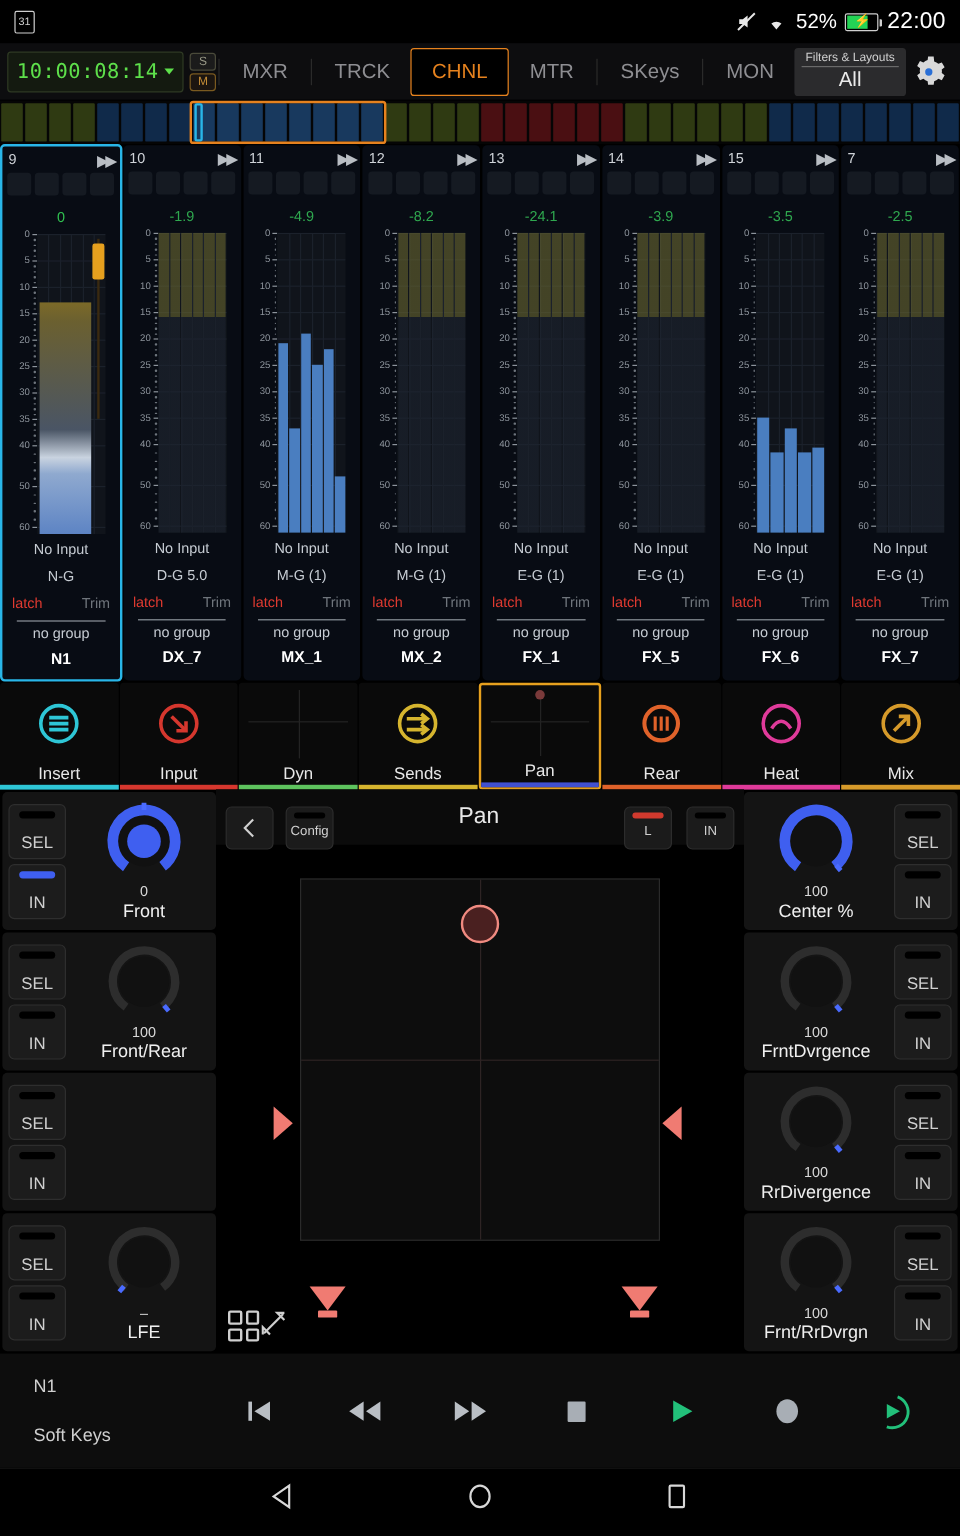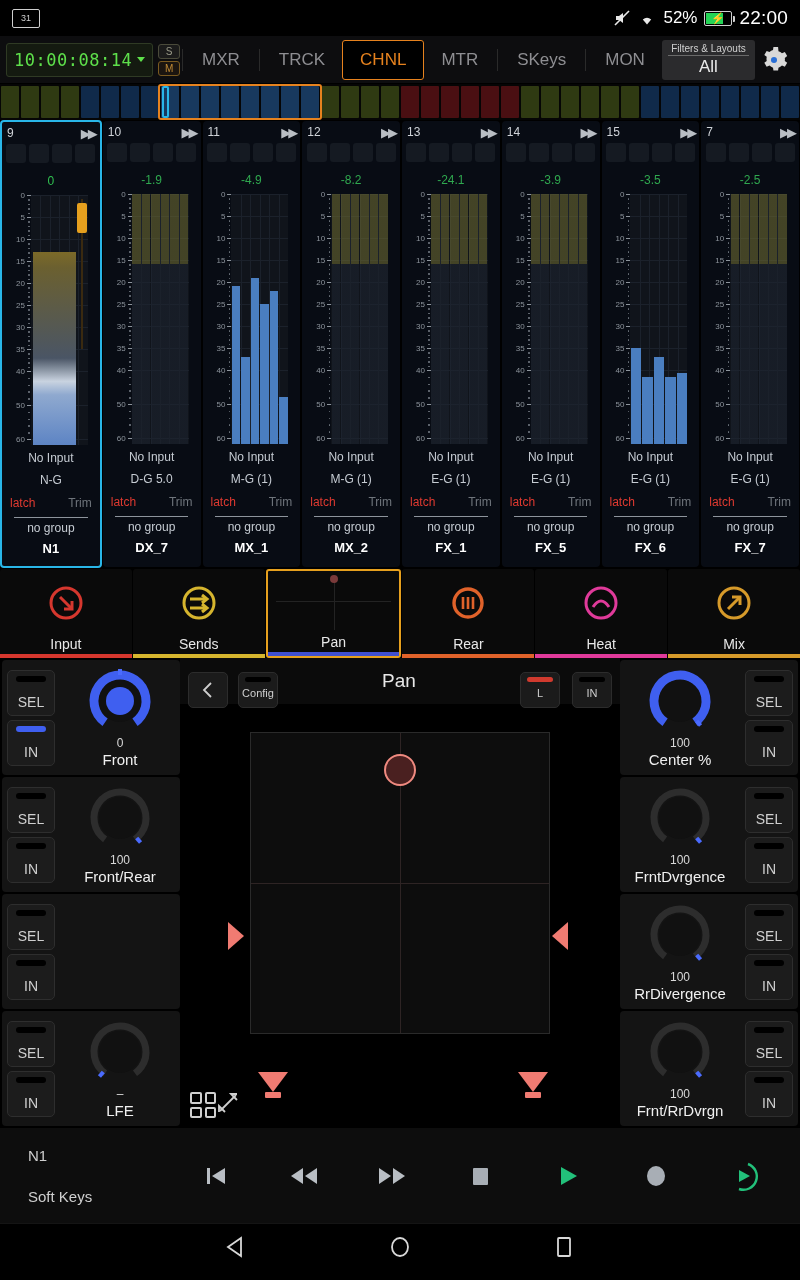--- a/index.html
+++ b/index.html
@@ -13,21 +13,21 @@
 
   
   .statusbar {
     height: 36px; width: 100%;
     background: #000;
     display: flex; align-items: center;
     padding: 0 12px;
     font-size: 17px; color: #fff;
   }
   .cal-icon {
-    width: 28px; height: 19px; border: 1.5px solid #cfcfcf; border-radius: 2px;
+    width: 17px; height: 19px; border: 1.5px solid #cfcfcf; border-radius: 2px;
     font-size: 9px; line-height: 17px; text-align: center; color: #cfcfcf;
     position: relative; font-family: "Liberation Sans", sans-serif;
   }
   .status-right { margin-left: auto; display: flex; align-items: center; gap: 7px; }
   .mute-icon { position: relative; width: 18px; height: 18px; }
   .wifi-icon { width: 18px; height: 15px; }
   .batt {
     width: 28px; height: 15px; border: 1.5px solid #cfcfcf; border-radius: 2px;
     position: relative; display: flex; align-items: center; justify-content: center;
   }
@@ -1259,27 +1259,48 @@
         <div class="nogroup">no group</div>
         <div class="chname">FX_7</div>
       </div>
     </div>
   </div>
 
 <div class="funcrow" id="funcrow">
     <div class="func">
       <div class="func-ico">
         <svg width="42" height="42" viewBox="0 0 42 42">
+          <circle cx="21" cy="21" r="15" fill="none" stroke="#2ec6d6" stroke-width="3"></circle>
+          <line x1="13" y1="16" x2="29" y2="16" stroke="#2ec6d6" stroke-width="3"></line>
+          <line x1="13" y1="21" x2="29" y2="21" stroke="#2ec6d6" stroke-width="3"></line>
+          <line x1="13" y1="26" x2="29" y2="26" stroke="#2ec6d6" stroke-width="3"></line>
+        </svg>
+      </div>
+      <div class="func-lbl">Insert</div>
+      <div class="func-underline" style="background:#2ec6d6"></div>
+    </div>
+    <div class="func">
+      <div class="func-ico">
+        <svg width="42" height="42" viewBox="0 0 42 42">
           <circle cx="21" cy="21" r="15" fill="none" stroke="#d6372e" stroke-width="3"></circle>
           <line x1="15" y1="15" x2="27" y2="27" stroke="#d6372e" stroke-width="3"></line>
           <polyline points="27,19 27,27 19,27" fill="none" stroke="#d6372e" stroke-width="3"></polyline>
         </svg>
       </div>
       <div class="func-lbl">Input</div>
       <div class="func-underline" style="background:#d6372e"></div>
+    </div>
+    <div class="func">
+      <div class="pan-mini-cross">
+        <span class="pmc-v"></span>
+        <span class="pmc-h"></span>
+      </div>
+      <div class="func-ico"></div>
+      <div class="func-lbl">Dyn</div>
+      <div class="func-underline" style="background:#5ec45e"></div>
     </div>
     <div class="func">
       <div class="func-ico">
         <svg width="42" height="42" viewBox="0 0 42 42">
           <circle cx="21" cy="21" r="15" fill="none" stroke="#d6b52e" stroke-width="3"></circle>
           <line x1="12" y1="17" x2="28" y2="17" stroke="#d6b52e" stroke-width="3"></line>
           <polyline points="24,13 29,17 24,21" fill="none" stroke="#d6b52e" stroke-width="3"></polyline>
           <line x1="12" y1="26" x2="28" y2="26" stroke="#d6b52e" stroke-width="3"></line>
           <polyline points="24,22 29,26 24,30" fill="none" stroke="#d6b52e" stroke-width="3"></polyline>
         </svg>

